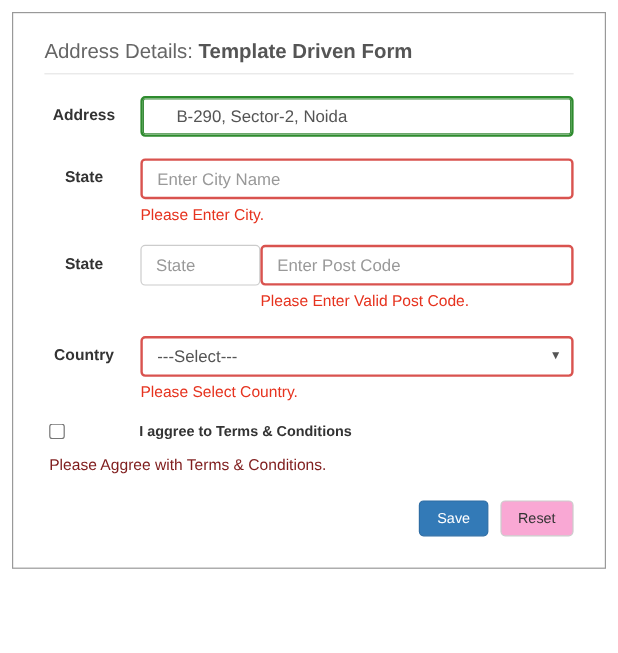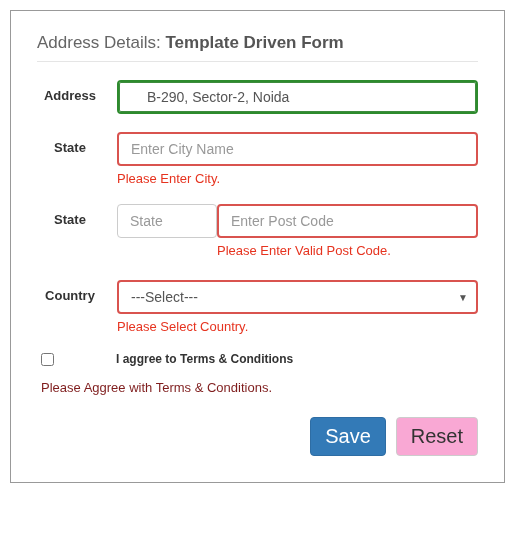--- a/index.html
+++ b/index.html
@@ -82,21 +82,21 @@
       color: #555;
     }
     .check-row { display:flex; align-items:center; margin-bottom: 14px; margin-top:4px;}
     .check-row input[type=checkbox]{ margin-left:4px; margin-right: 0;}
     .check-label { font-weight:700; margin-left: 62px; font-size:12px;}
     .agree-err { color:#7f1d1d; font-size:13px; margin-bottom: 22px; margin-left:4px;}
     .btn-row { text-align: right; }
     .btn {
       display: inline-block;
       padding: 7px 14px;
-      font-size: 20px;
+      font-size: 12px;
       border-radius: 4px;
       border: 1px solid transparent;
       cursor: pointer;
       margin-left: 6px;
     }
     .btn-primary { background:#337ab7; border-color:#2e6da4; color:#fff; }
     .btn-default { background:#f9a8d4; border-color:#ccc; color:#333; }
   </style>
 </head>
 <body>

